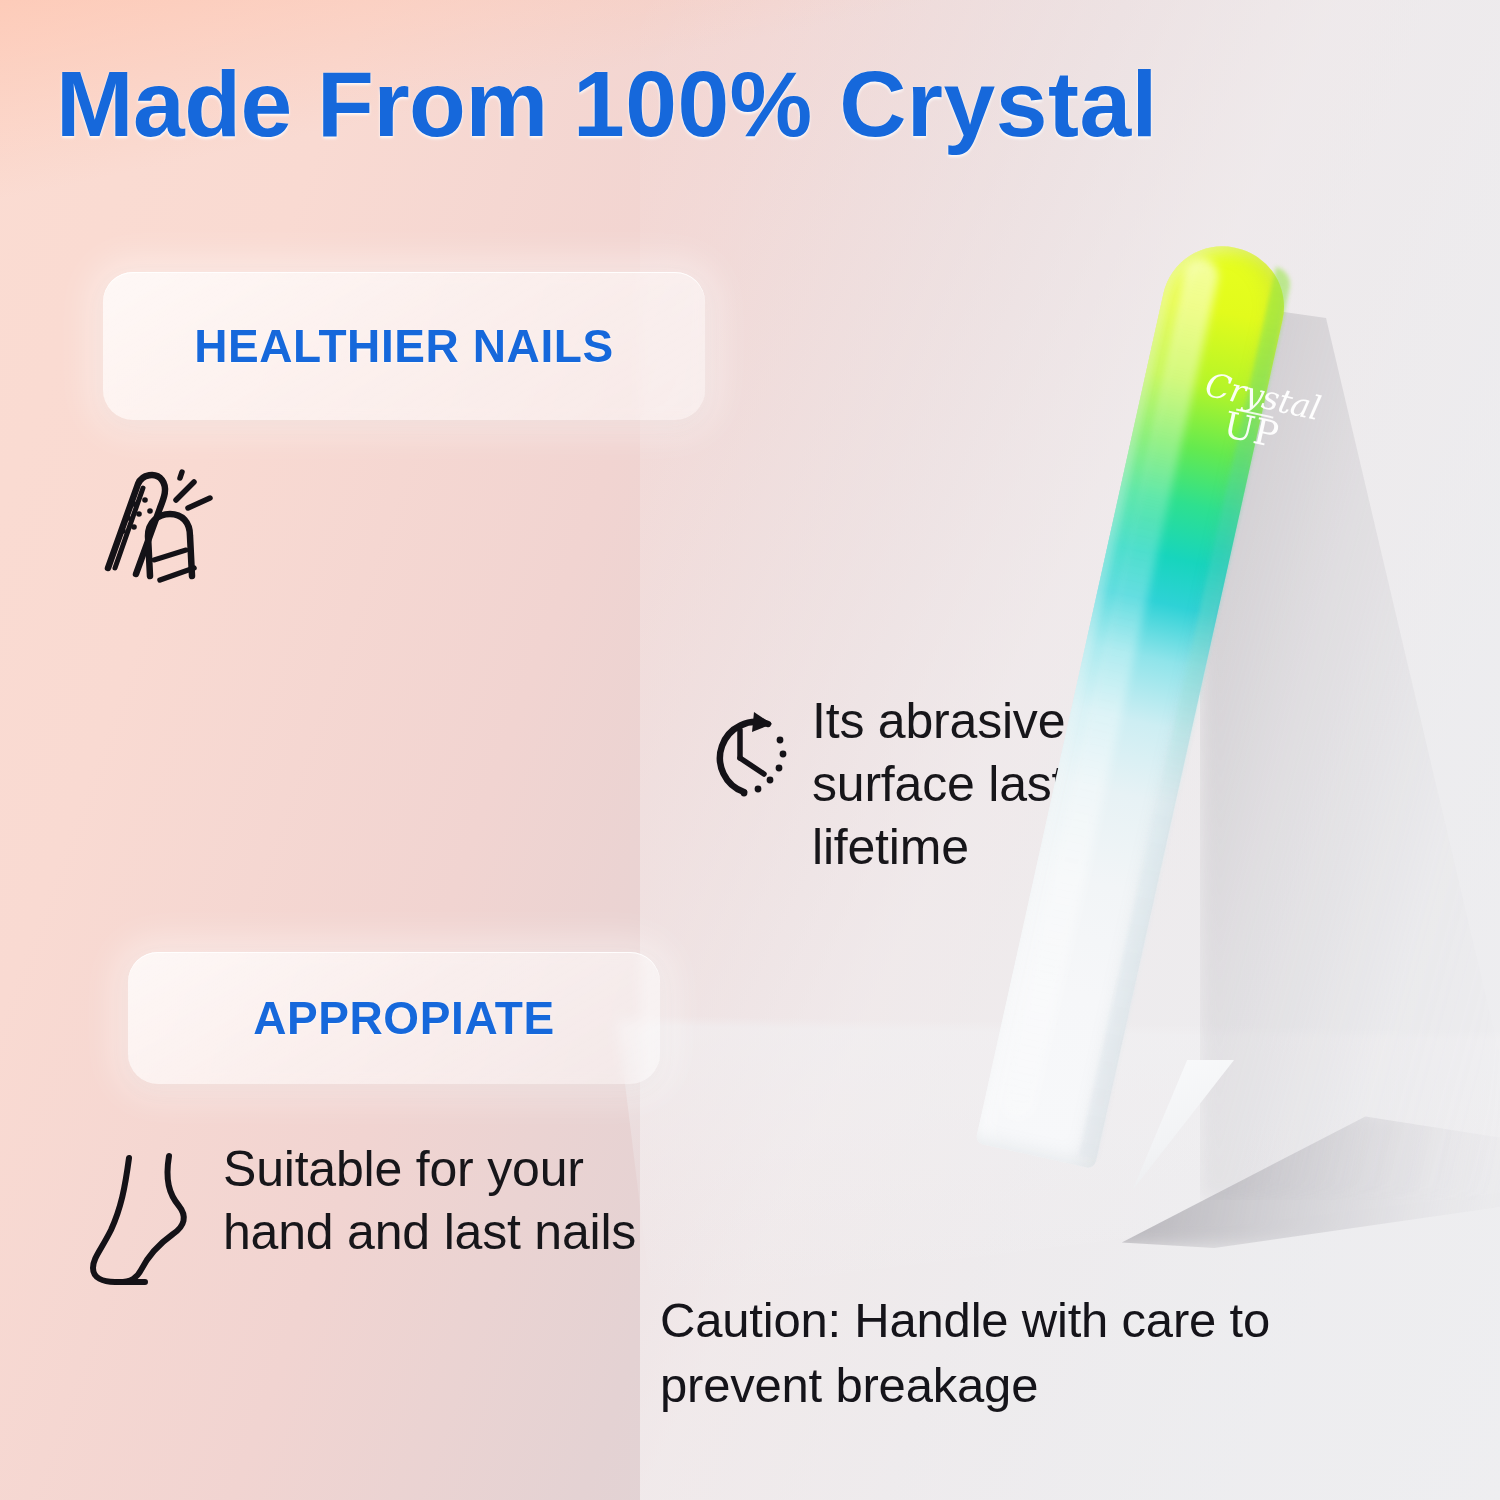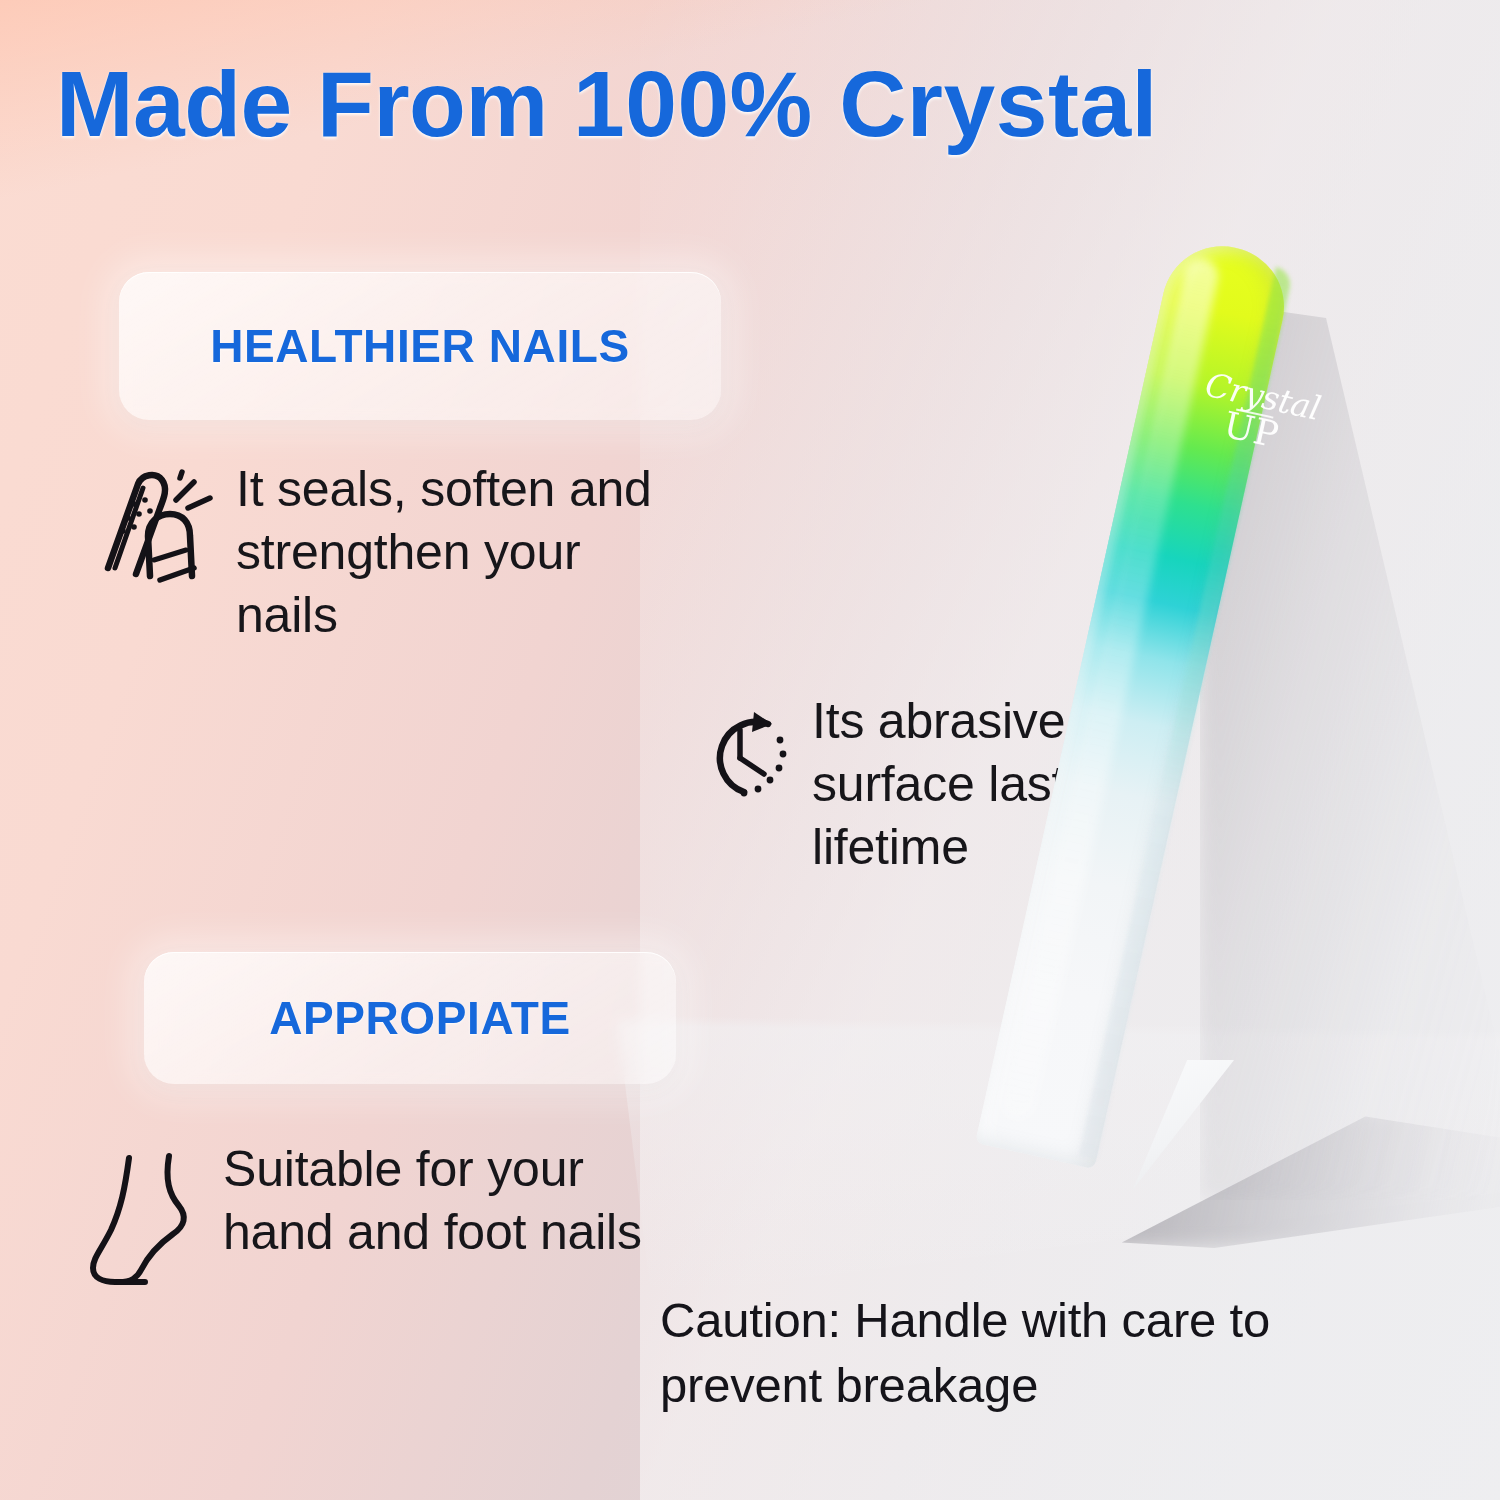--- a/index.html
+++ b/index.html
@@ -46,21 +46,20 @@
   
   .pill{
     position:absolute;
     display:flex;align-items:center;justify-content:center;
     border-radius:30px;
     background:linear-gradient(150deg, rgba(255,255,255,0.80) 0%, rgba(255,255,255,0.62) 45%, rgba(255,255,255,0.50) 100%);
     box-shadow:0 0 34px 14px rgba(255,255,255,0.40),
                0 6px 20px rgba(150,130,130,0.10),
                inset 0 1px 0 rgba(255,255,255,0.9);
     backdrop-filter:blur(6px);
-    margin-left:16px;
   }
   .pill-label{
     font-weight:700;font-size:46px;letter-spacing:0.6px;white-space:nowrap;
     text-shadow:0 1px 2px rgba(255,255,255,0.8);
   }
   #pill-healthier{left:103px;top:272px;width:602px;height:148px;}
   #pill-durable  {left:712px;top:493px;width:432px;height:138px;}
   #pill-appropiate{left:128px;top:952px;width:512px;height:132px;padding-left:20px;}
 
   
@@ -204,21 +203,20 @@
 
         <path d="M52 112 L50 72 C50 58 60 50 72 50 C84 50 92 58 92 72 L94 112" stroke="#141217" stroke-width="6.5" stroke-linecap="round" stroke-linejoin="round"></path>
         <path d="M56 96 L88 86" stroke="#141217" stroke-width="5" stroke-linecap="round"></path>
         <path d="M62 116 L96 104" stroke="#141217" stroke-width="5.5" stroke-linecap="round"></path>
 
         <path d="M78 36 L96 18" stroke="#141217" stroke-width="5.5" stroke-linecap="round"></path>
         <path d="M90 44 L112 34" stroke="#141217" stroke-width="5.5" stroke-linecap="round"></path>
         <path d="M82 14 L84 8" stroke="#141217" stroke-width="5.5" stroke-linecap="round"></path>
       </svg>
     </div>
-    <div class="feature-text">It seals, soften and strengthen your nails</div>
   </div>
 
   <div class="feature" id="feat-durable">
     <div class="feature-icon">
       <svg width="108" height="108" viewBox="0 0 108 108" fill="none">
 
         <path d="M78 22 A36 36 0 1 0 54 90" stroke="#141217" stroke-width="6.5" stroke-linecap="round" fill="none"></path>
 
         <path d="M64 10 L82 22 L62 30 Z" fill="#141217"></path>
 
@@ -238,21 +236,21 @@
 
   <div class="feature" id="feat-appropiate">
     <div class="feature-icon">
       <svg width="120" height="140" viewBox="0 0 120 140" fill="none">
 
         <path d="M44 12 C40 42 36 62 26 84 C16 104 8 112 8 122 C8 132 18 136 30 136 L60 136" stroke="#141217" stroke-width="6" stroke-linecap="round" stroke-linejoin="round" fill="none"></path>
 
         <path d="M84 10 C80 34 84 48 94 60 C102 70 100 80 88 88 C74 98 62 112 56 124 C52 132 46 136 34 136" stroke="#141217" stroke-width="6" stroke-linecap="round" stroke-linejoin="round" fill="none"></path>
       </svg>
     </div>
-    <div class="feature-text">Suitable for your hand and foot nails</div>
+    <div class="feature-text">Suitable for your hand and last nails</div>
   </div>
 
   <div id="caution">Caution: Handle with care to prevent breakage</div>
 
   <div id="product">
     <div id="file-shadow"></div>
     <div id="file-base"></div>
     <div id="file-wrap">
       <div id="file-body"></div>
       <div id="file-gloss"></div>

